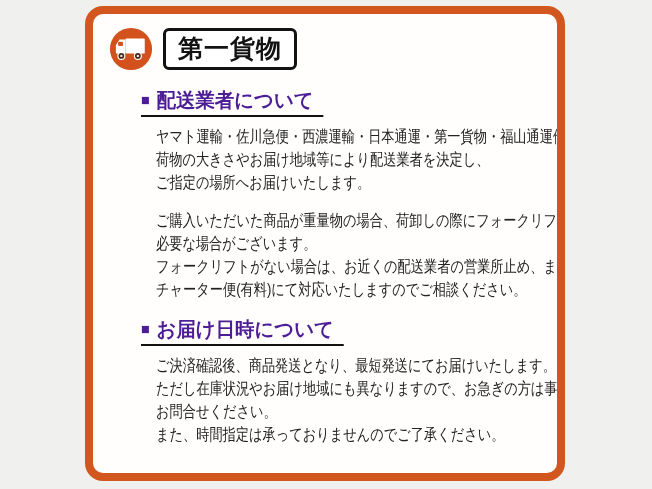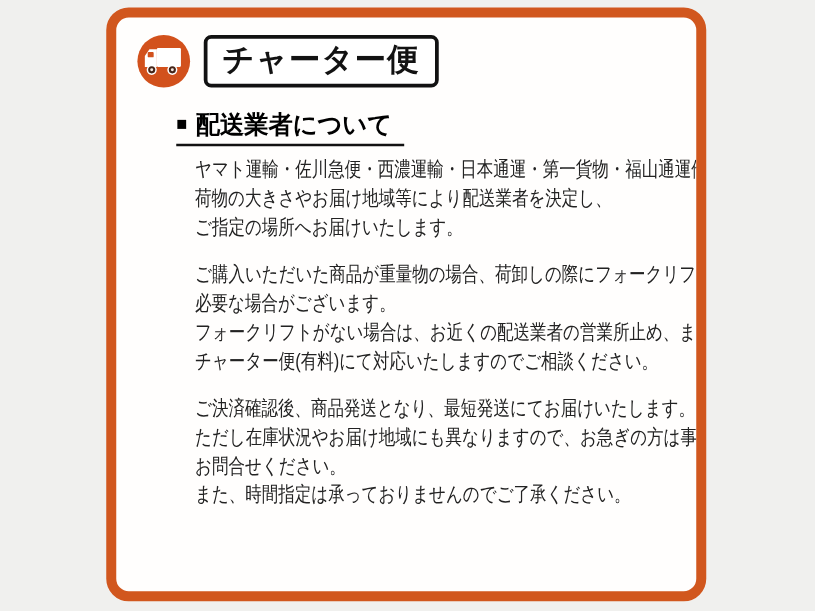--- a/index.html
+++ b/index.html
@@ -59,21 +59,21 @@
   .sec {
     margin-top: 0;
   }
   .sec + .sec {
     margin-top: 15px;
   }
   .sec-heading {
     margin: 17px 0 8px 0;
     font-size: 20px;
     font-weight: bold;
-    color: #000000;
+    color: #4c1d95;
     line-height: 1.1;
   }
   .sec-heading .underline-wrap {
     display: inline-block;
     border-bottom: 2.5px solid #121212;
     padding: 0 10px 4px 0;
     transform: scaleX(0.97);
     transform-origin: 0 50%;
     white-space: nowrap;
   }
@@ -111,21 +111,21 @@
         <rect x="10" y="16" width="5.2" height="4.6" rx="0.8" fill="#d2511c"></rect>
 
         <circle cx="13.5" cy="31.5" r="4.4" fill="#ffffff"></circle>
         <circle cx="13.5" cy="31.5" r="3.1" fill="#45261a"></circle>
         <circle cx="13.5" cy="31.5" r="1.3" fill="#f2e8e0"></circle>
         <circle cx="31.5" cy="31.5" r="4.4" fill="#ffffff"></circle>
         <circle cx="31.5" cy="31.5" r="3.1" fill="#45261a"></circle>
         <circle cx="31.5" cy="31.5" r="1.3" fill="#f2e8e0"></circle>
       </svg>
     </span>
-    <span class="title-box">チャーター便</span>
+    <span class="title-box">第一貨物</span>
   </div>
 
   <div class="sections">
 
     <section class="sec">
       <h2 class="sec-heading">
         <span class="underline-wrap"><span class="sq">■</span><span>配送業者について</span></span>
       </h2>
       <p class="line">ヤマト運輸・佐川急便・西濃運輸・日本通運・第一貨物・福山通運他、</p>
       <p class="line">荷物の大きさやお届け地域等により配送業者を決定し、</p>
@@ -133,20 +133,23 @@
     </section>
 
     <section class="sec">
       <p class="line">ご購入いただいた商品が重量物の場合、荷卸しの際にフォークリフトが</p>
       <p class="line">必要な場合がございます。</p>
       <p class="line">フォークリフトがない場合は、お近くの配送業者の営業所止め、または</p>
       <p class="line">チャーター便(有料)にて対応いたしますのでご相談ください。</p>
     </section>
 
     <section class="sec">
+      <h2 class="sec-heading">
+        <span class="underline-wrap"><span class="sq">■</span><span>お届け日時について</span></span>
+      </h2>
       <p class="line">ご決済確認後、商品発送となり、最短発送にてお届けいたします。</p>
       <p class="line">ただし在庫状況やお届け地域にも異なりますので、お急ぎの方は事前に</p>
       <p class="line">お問合せください。</p>
       <p class="line">また、時間指定は承っておりませんのでご了承ください。</p>
     </section>
 
   </div>
 </div>
 
 </body></html>

